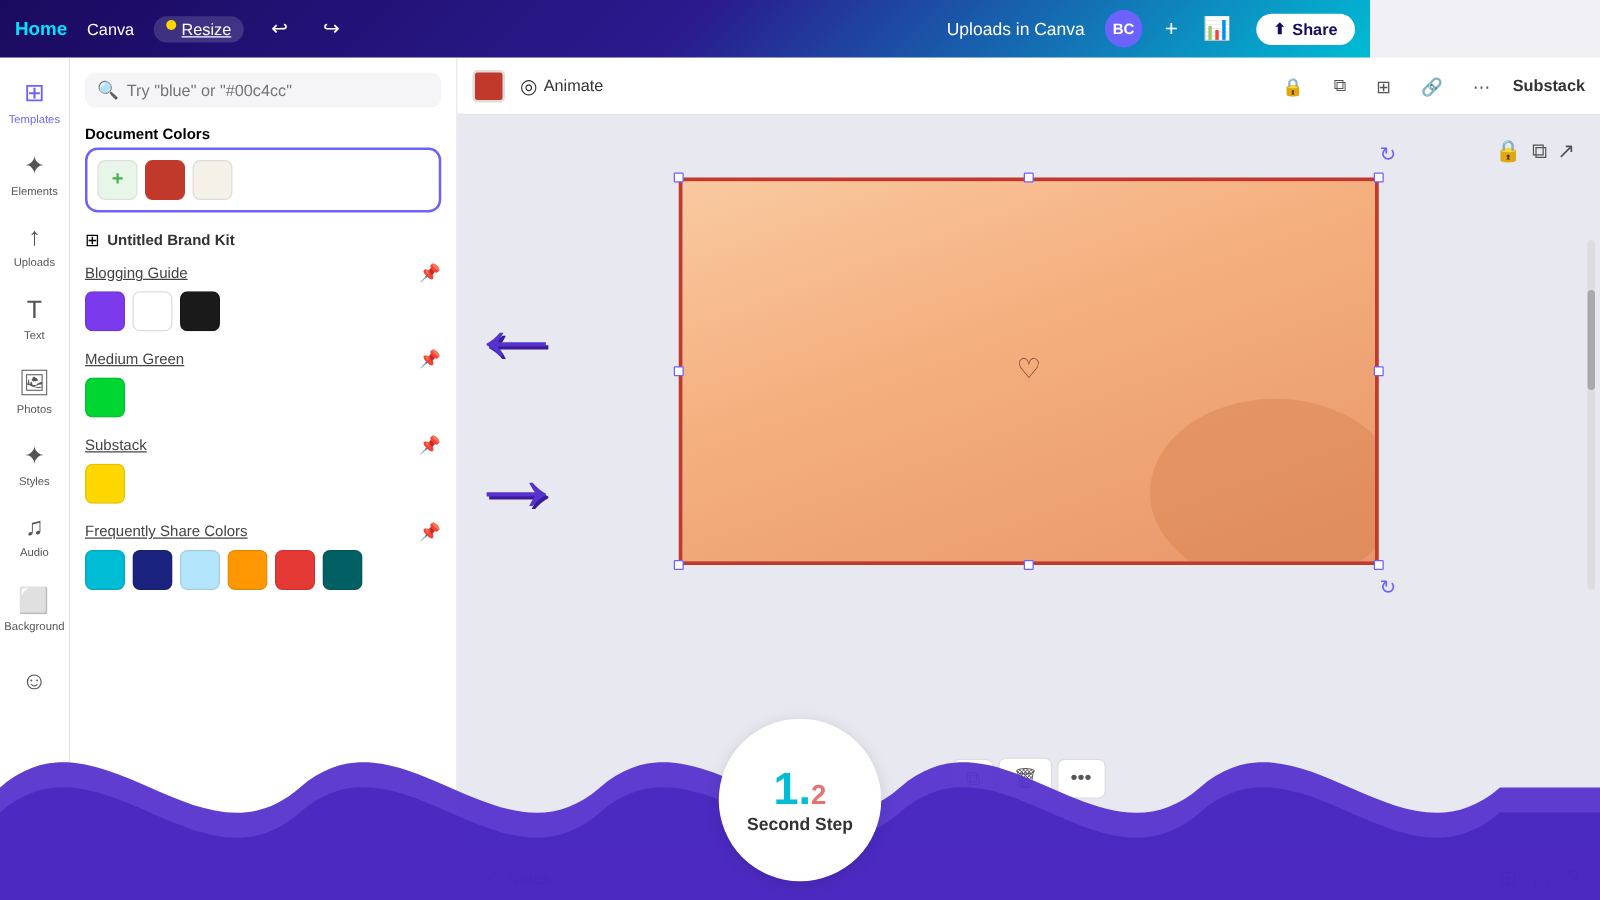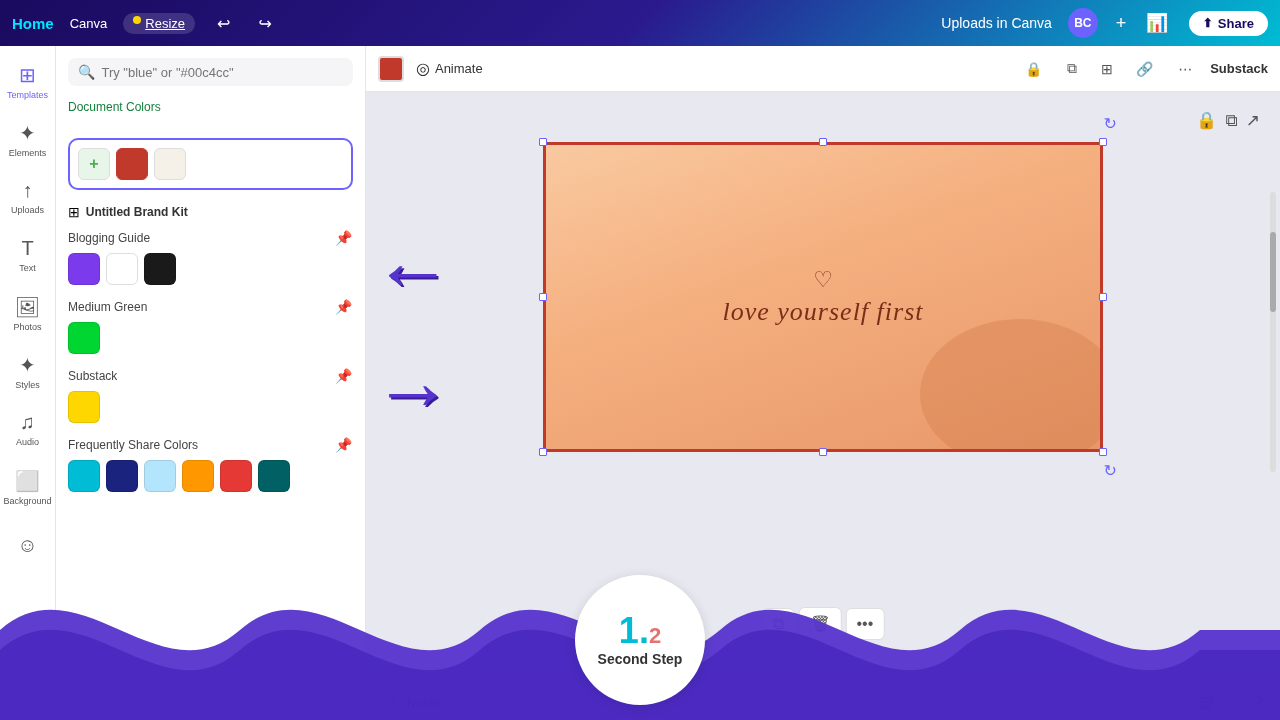--- a/index.html
+++ b/index.html
@@ -1,20 +1,20 @@
 <!DOCTYPE html>
 <html><head>
   <meta charset="utf-8">
   <style>
     * { margin: 0; padding: 0; box-sizing: border-box; }
     body { width: 1280px; height: 720px; overflow: hidden; font-family: -apple-system, BlinkMacSystemFont, 'Segoe UI', sans-serif; background: #f0f0f5; }
 
     
     .topbar {
-      position: absolute; top: 0; left: 0; width: 1280px; height: 46px;
+      position: absolute; top: 0; left: 0; width: 1096px; height: 46px;
       background: linear-gradient(135deg, #1a0a5e 0%, #2a1a8e 50%, #00bcd4 100%);
       display: flex; align-items: center; padding: 0 12px; gap: 16px; z-index: 100;
     }
     .topbar-logo { color: #00e5ff; font-weight: 700; font-size: 15px; cursor: pointer; }
     .topbar-file { color: #fff; font-size: 13px; cursor: pointer; }
     .topbar-resize { display: flex; gap: 4px; background: rgba(255,255,255,0.15); border-radius: 16px; padding: 3px 10px; color: #fff; font-size: 13px; cursor: pointer; text-decoration: underline; }
     .topbar-resize-dot { width: 8px; height: 8px; border-radius: 50%; background: #ffd700; }
     .topbar-undo, .topbar-redo { color: #fff; font-size: 16px; cursor: pointer; background: none; border: none; padding: 4px 6px; }
     .topbar-spacer { flex: 1; }
     .topbar-title { color: #fff; font-size: 14px; font-weight: 500; }
@@ -42,36 +42,36 @@
     .color-panel {
       position: absolute; top: 46px; left: 56px; width: 310px; height: 674px;
       background: #fff; border-right: 1px solid #e5e5e5; overflow-y: auto; padding: 12px; z-index: 80;
     }
     .search-box {
       display: flex; align-items: center; background: #f5f5f7; border-radius: 8px; padding: 6px 10px; gap: 6px; margin-bottom: 14px;
     }
     .search-icon { color: #999; font-size: 14px; }
     .search-input { border: none; background: transparent; font-size: 13px; color: #555; outline: none; width: 100%; }
 
-    .section-title { font-size: 12px; font-weight: 400; color: #15803d; margin-bottom: 24px; }
+    .section-title { font-size: 12px; font-weight: 700; color: #000000; margin-bottom: 4px; }
     .document-colors-box {
       border: 2.5px solid #6c63ff; border-radius: 10px; padding: 8px; display: flex; align-items: center; gap: 6px; margin-bottom: 14px;
     }
     .color-swatch { width: 32px; height: 32px; border-radius: 6px; cursor: pointer; border: 1px solid #ddd; }
     .color-swatch.add { background: #e8f5e9; display: flex; align-items: center; justify-content: center; font-size: 16px; color: #4caf50; font-weight: 700; }
     .color-swatch.red { background: #c0392b; border-color: #c0392b; }
     .color-swatch.cream { background: #f5f0e8; }
 
     .brand-kit-header { display: flex; align-items: center; gap: 6px; margin-bottom: 10px; }
     .brand-kit-icon { font-size: 14px; }
     .brand-kit-title { font-size: 12px; font-weight: 600; color: #333; }
 
     .color-group { margin-bottom: 14px; }
     .color-group-header { display: flex; align-items: center; justify-content: space-between; margin-bottom: 7px; }
-    .color-group-name { font-size: 12px; color: #444; font-weight: 500; }
+    .color-group-name { font-size: 12px; color: #444; font-weight: 500; text-decoration: underline; }
     .color-group-pin { color: #bbb; font-size: 14px; cursor: pointer; }
     .color-row { display: flex; gap: 6px; align-items: center; }
     .color-dot { width: 32px; height: 32px; border-radius: 6px; cursor: pointer; border: 1px solid rgba(0,0,0,0.1); }
     .color-dot.purple { background: #7c3aed; }
     .color-dot.white { background: #fff; border-color: #ddd; }
     .color-dot.black { background: #1a1a1a; }
     .color-dot.green { background: #00d632; }
     .color-dot.yellow { background: #ffd700; }
     .color-dot.cyan { background: #00bcd4; }
     .color-dot.navy { background: #1a237e; }
@@ -378,21 +378,20 @@
     <div class="arrow-left">←</div>
 
     <div class="arrow-right">→</div>
 
     <span class="rotate-icon">↻</span>
 
     <div class="canvas-frame">
       <div class="canvas-blob"></div>
       <div class="canvas-text">
         <span class="canvas-heart">♡</span>
-        <span class="canvas-script">love yourself first</span>
       </div>
     </div>
 
     <div class="handle tl"></div>
     <div class="handle tc"></div>
     <div class="handle tr"></div>
     <div class="handle ml"></div>
     <div class="handle mr"></div>
     <div class="handle bl"></div>
     <div class="handle bc"></div>

